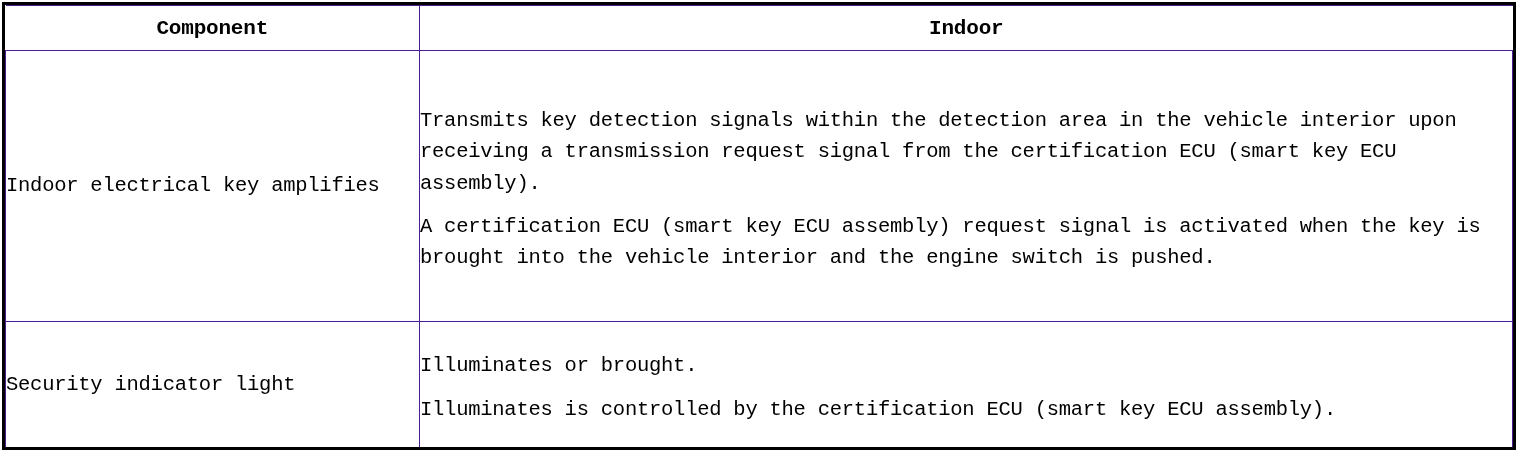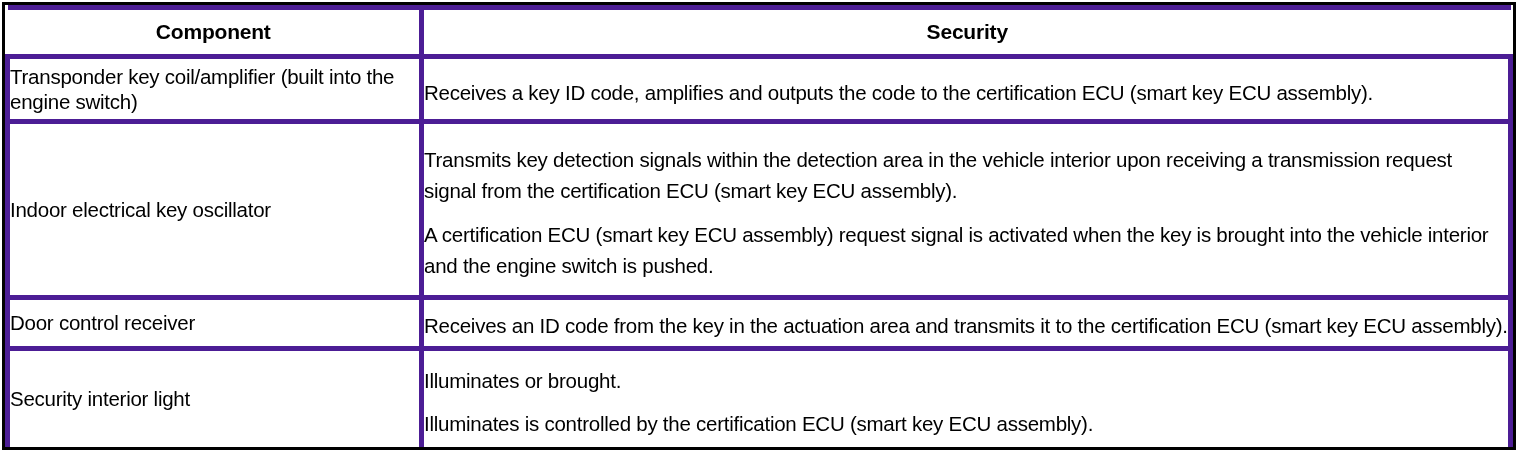--- a/index.html
+++ b/index.html
@@ -31,23 +31,24 @@
     height: 100%;
     border-collapse: collapse;
     table-layout: fixed;
   }
 
   table.spec-table col.col-component { width: 414px; }
   table.spec-table col.col-outline   { width: auto; }
 
   table.spec-table th,
   table.spec-table td {
-    border: 5px solid #4c1d95;
+    border: 1px solid #4c1d95;
     vertical-align: middle;
     padding: 0;
+    font-family: Liberation Mono, monospace;
   }
 
   
   thead tr th {
     height: 44px;
     border-bottom-width: 3px;
     border-top: 0;
     font-size: 21px;
     font-weight: bold;
     text-align: center;
@@ -98,58 +99,38 @@
 
 <div class="table-wrap">
   <table class="spec-table">
     <colgroup>
       <col class="col-component">
       <col class="col-outline">
     </colgroup>
     <thead>
       <tr>
         <th class="th-component">Component</th>
-        <th class="th-outline">Security</th>
+        <th class="th-outline">Indoor</th>
       </tr>
     </thead>
     <tbody>
         <tr>
           <td class="cell-component">
-            <span class="comp-text">Transponder key coil/amplifier (built into the engine switch)</span>
-          </td>
-          <td class="cell-outline">
-            <span class="para-stack">
-              <span class="para">Receives a key ID code, amplifies and outputs the code to the certification ECU (smart key ECU assembly).</span>
-            </span>
-          </td>
-        </tr>
-        <tr>
-          <td class="cell-component">
-            <span class="comp-text">Indoor electrical key oscillator</span>
+            <span class="comp-text">Indoor electrical key amplifies</span>
           </td>
           <td class="cell-outline">
             <span class="para-stack">
               <span class="para">Transmits key detection signals within the detection area in the vehicle interior upon receiving a transmission request signal from the certification ECU (smart key ECU assembly).</span>
               <span class="para">A certification ECU (smart key ECU assembly) request signal is activated when the key is brought into the vehicle interior and the engine switch is pushed.</span>
             </span>
           </td>
         </tr>
         <tr>
           <td class="cell-component">
-            <span class="comp-text">Door control receiver</span>
-          </td>
-          <td class="cell-outline">
-            <span class="para-stack">
-              <span class="para">Receives an ID code from the key in the actuation area and transmits it to the certification ECU (smart key ECU assembly).</span>
-            </span>
-          </td>
-        </tr>
-        <tr>
-          <td class="cell-component">
-            <span class="comp-text">Security interior light</span>
+            <span class="comp-text">Security indicator light</span>
           </td>
           <td class="cell-outline">
             <span class="para-stack">
               <span class="para">Illuminates or brought.</span>
               <span class="para">Illuminates is controlled by the certification ECU (smart key ECU assembly).</span>
             </span>
           </td>
         </tr>
       </tbody>
   </table>

